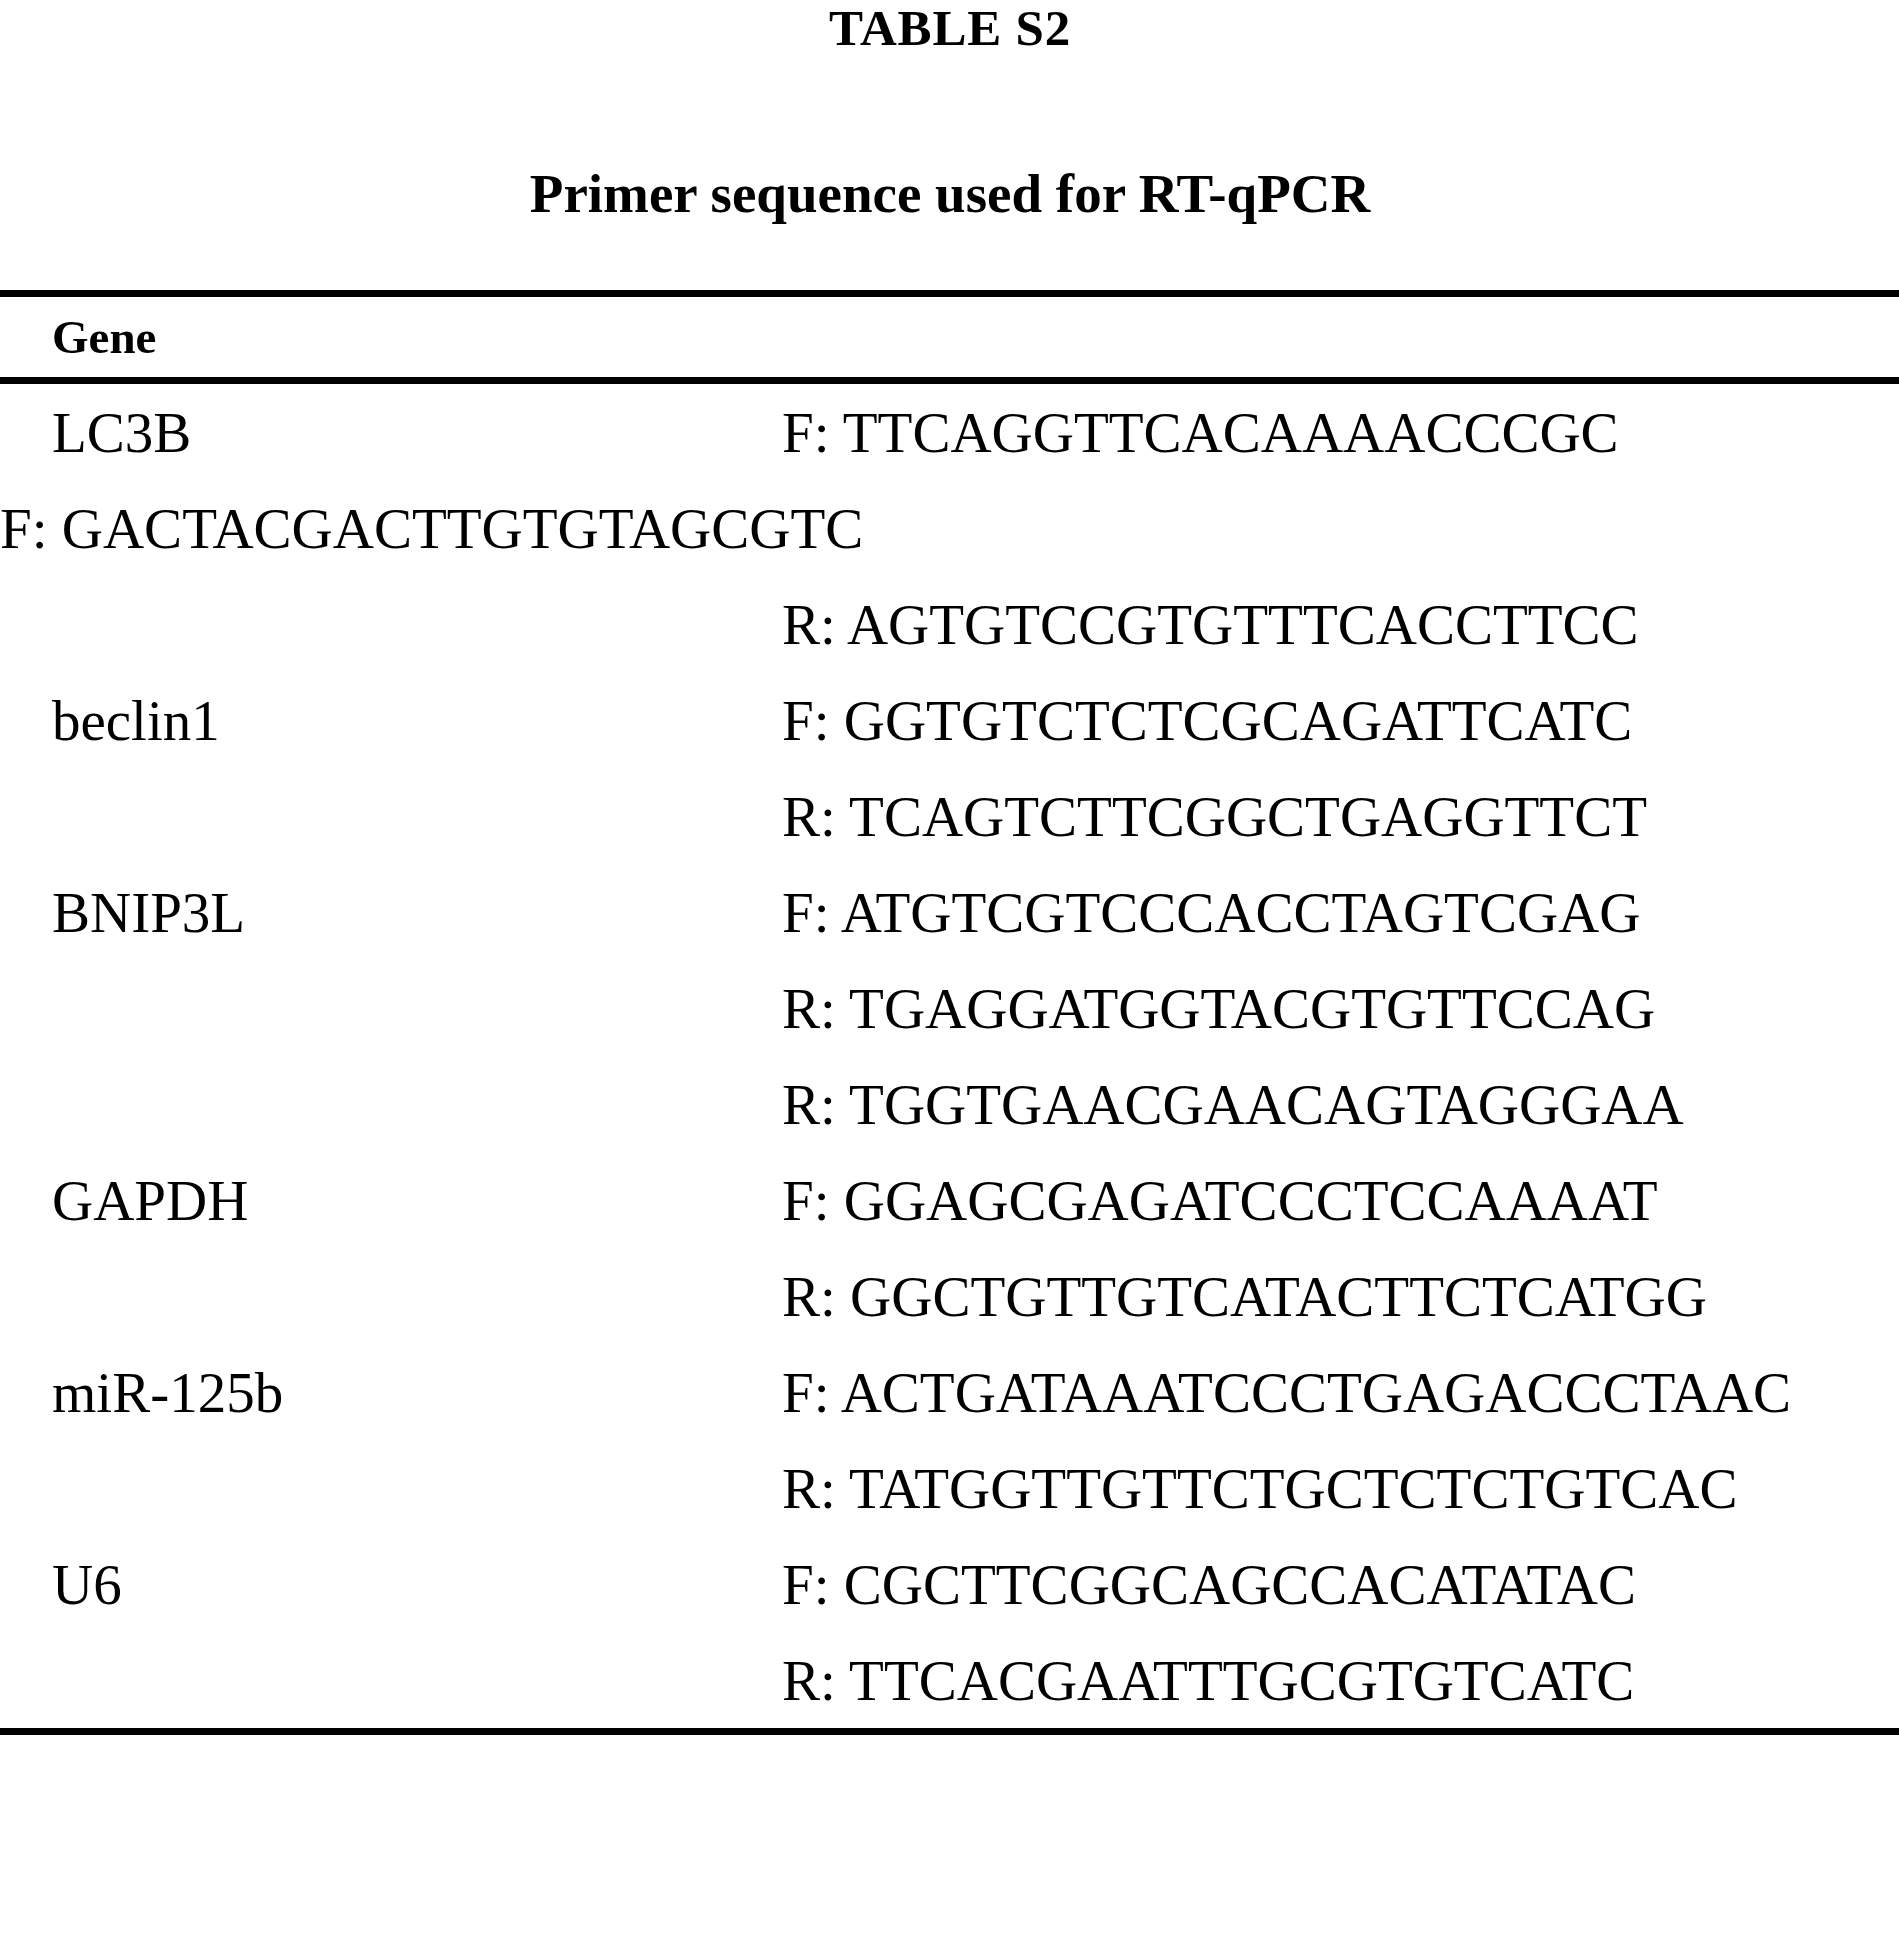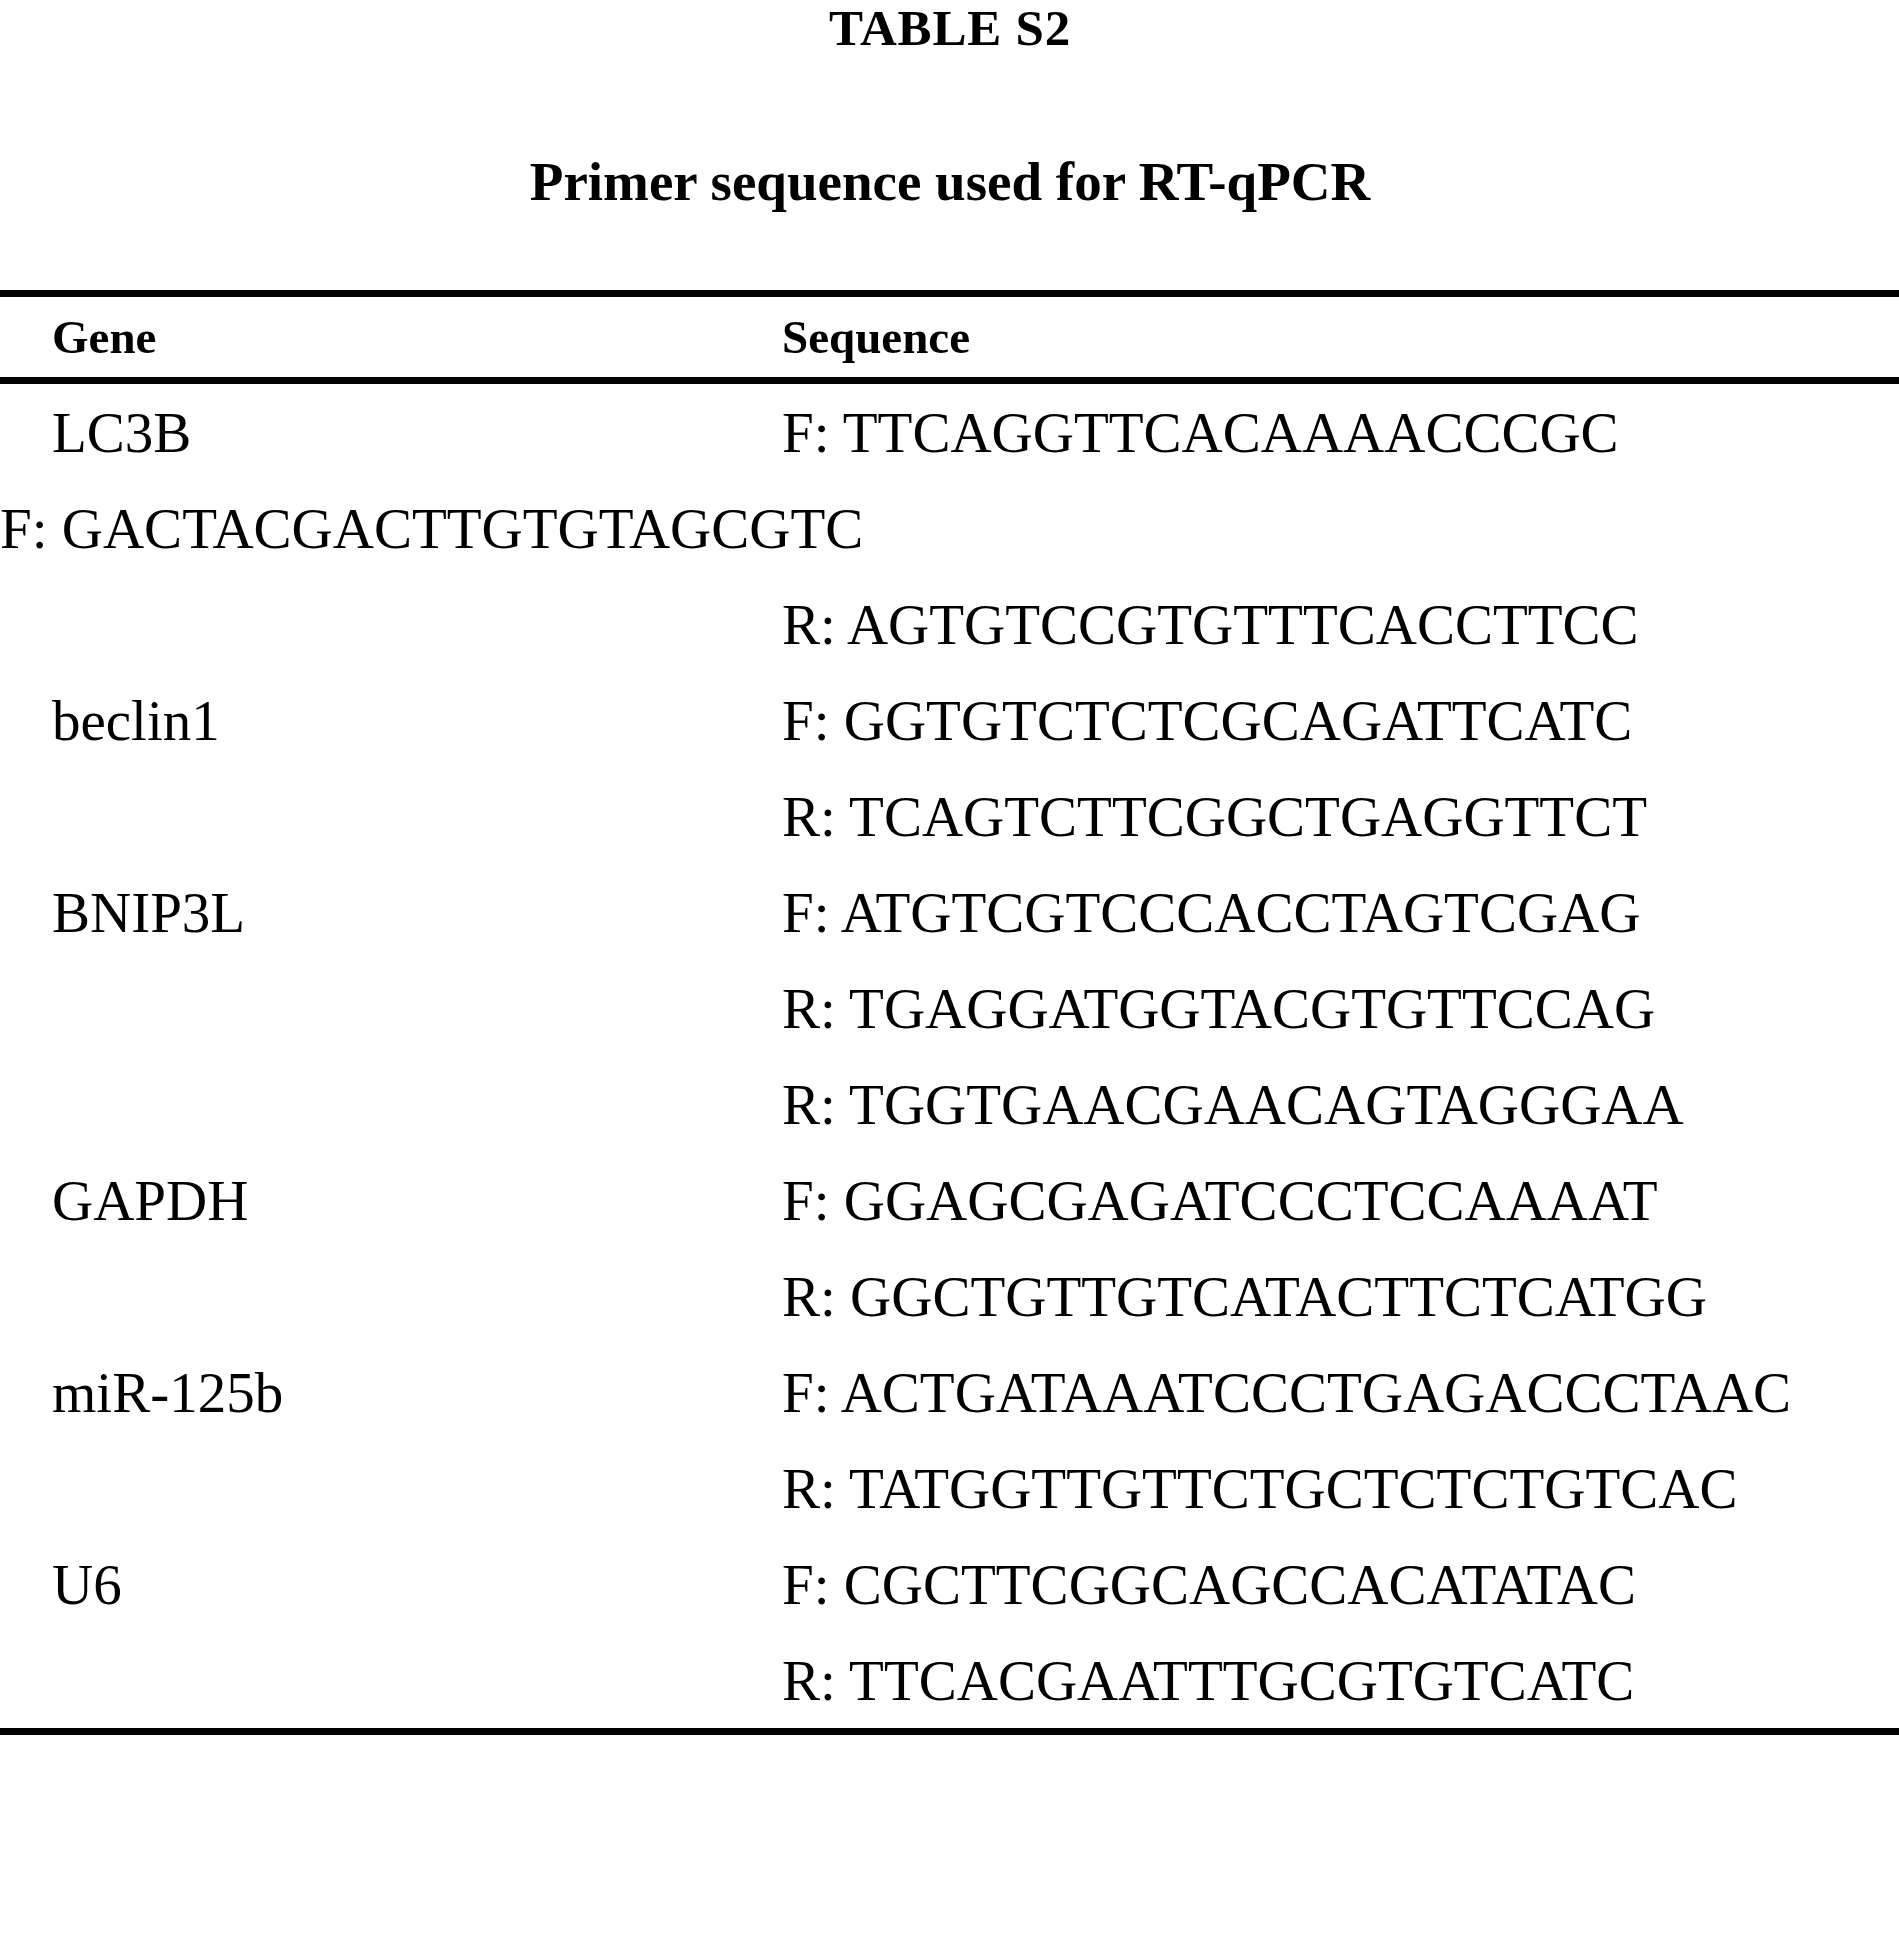--- a/index.html
+++ b/index.html
@@ -25,21 +25,21 @@
     left: 0;
     width: 100%;
     text-align: center;
     font-weight: bold;
     font-size: 51px;
     line-height: 1.0;
     letter-spacing: 0.8px;
   }
   .subtitle {
     position: absolute;
-    top: 154px;
+    top: 166px;
     left: 0;
     width: 100%;
     text-align: center;
     font-weight: bold;
     font-size: 55px;
     line-height: 1.0;
   }
   .table {
     position: absolute;
     top: 290px;
@@ -80,21 +80,20 @@
 
 <div class="page">
 
   <div class="title">TABLE S2</div>
 
   <div class="subtitle">Primer sequence used for RT-qPCR</div>
 
   <div class="table">
     <div class="thead">
       <div class="gene-col">Gene</div>
-      <div class="seq-col">Sequence</div>
     </div>
     <div class="tbody" id="tbody">
         <div class="line">
           <div class="gene-col">LC3B</div>
           <div class="seq-col">F: TTCAGGTTCACAAAACCCGC</div>
         </div>
         <div class="line">
           <div class="seq-col">F: GACTACGACTTGTGTAGCGTC</div>
         </div>
         <div class="line">

